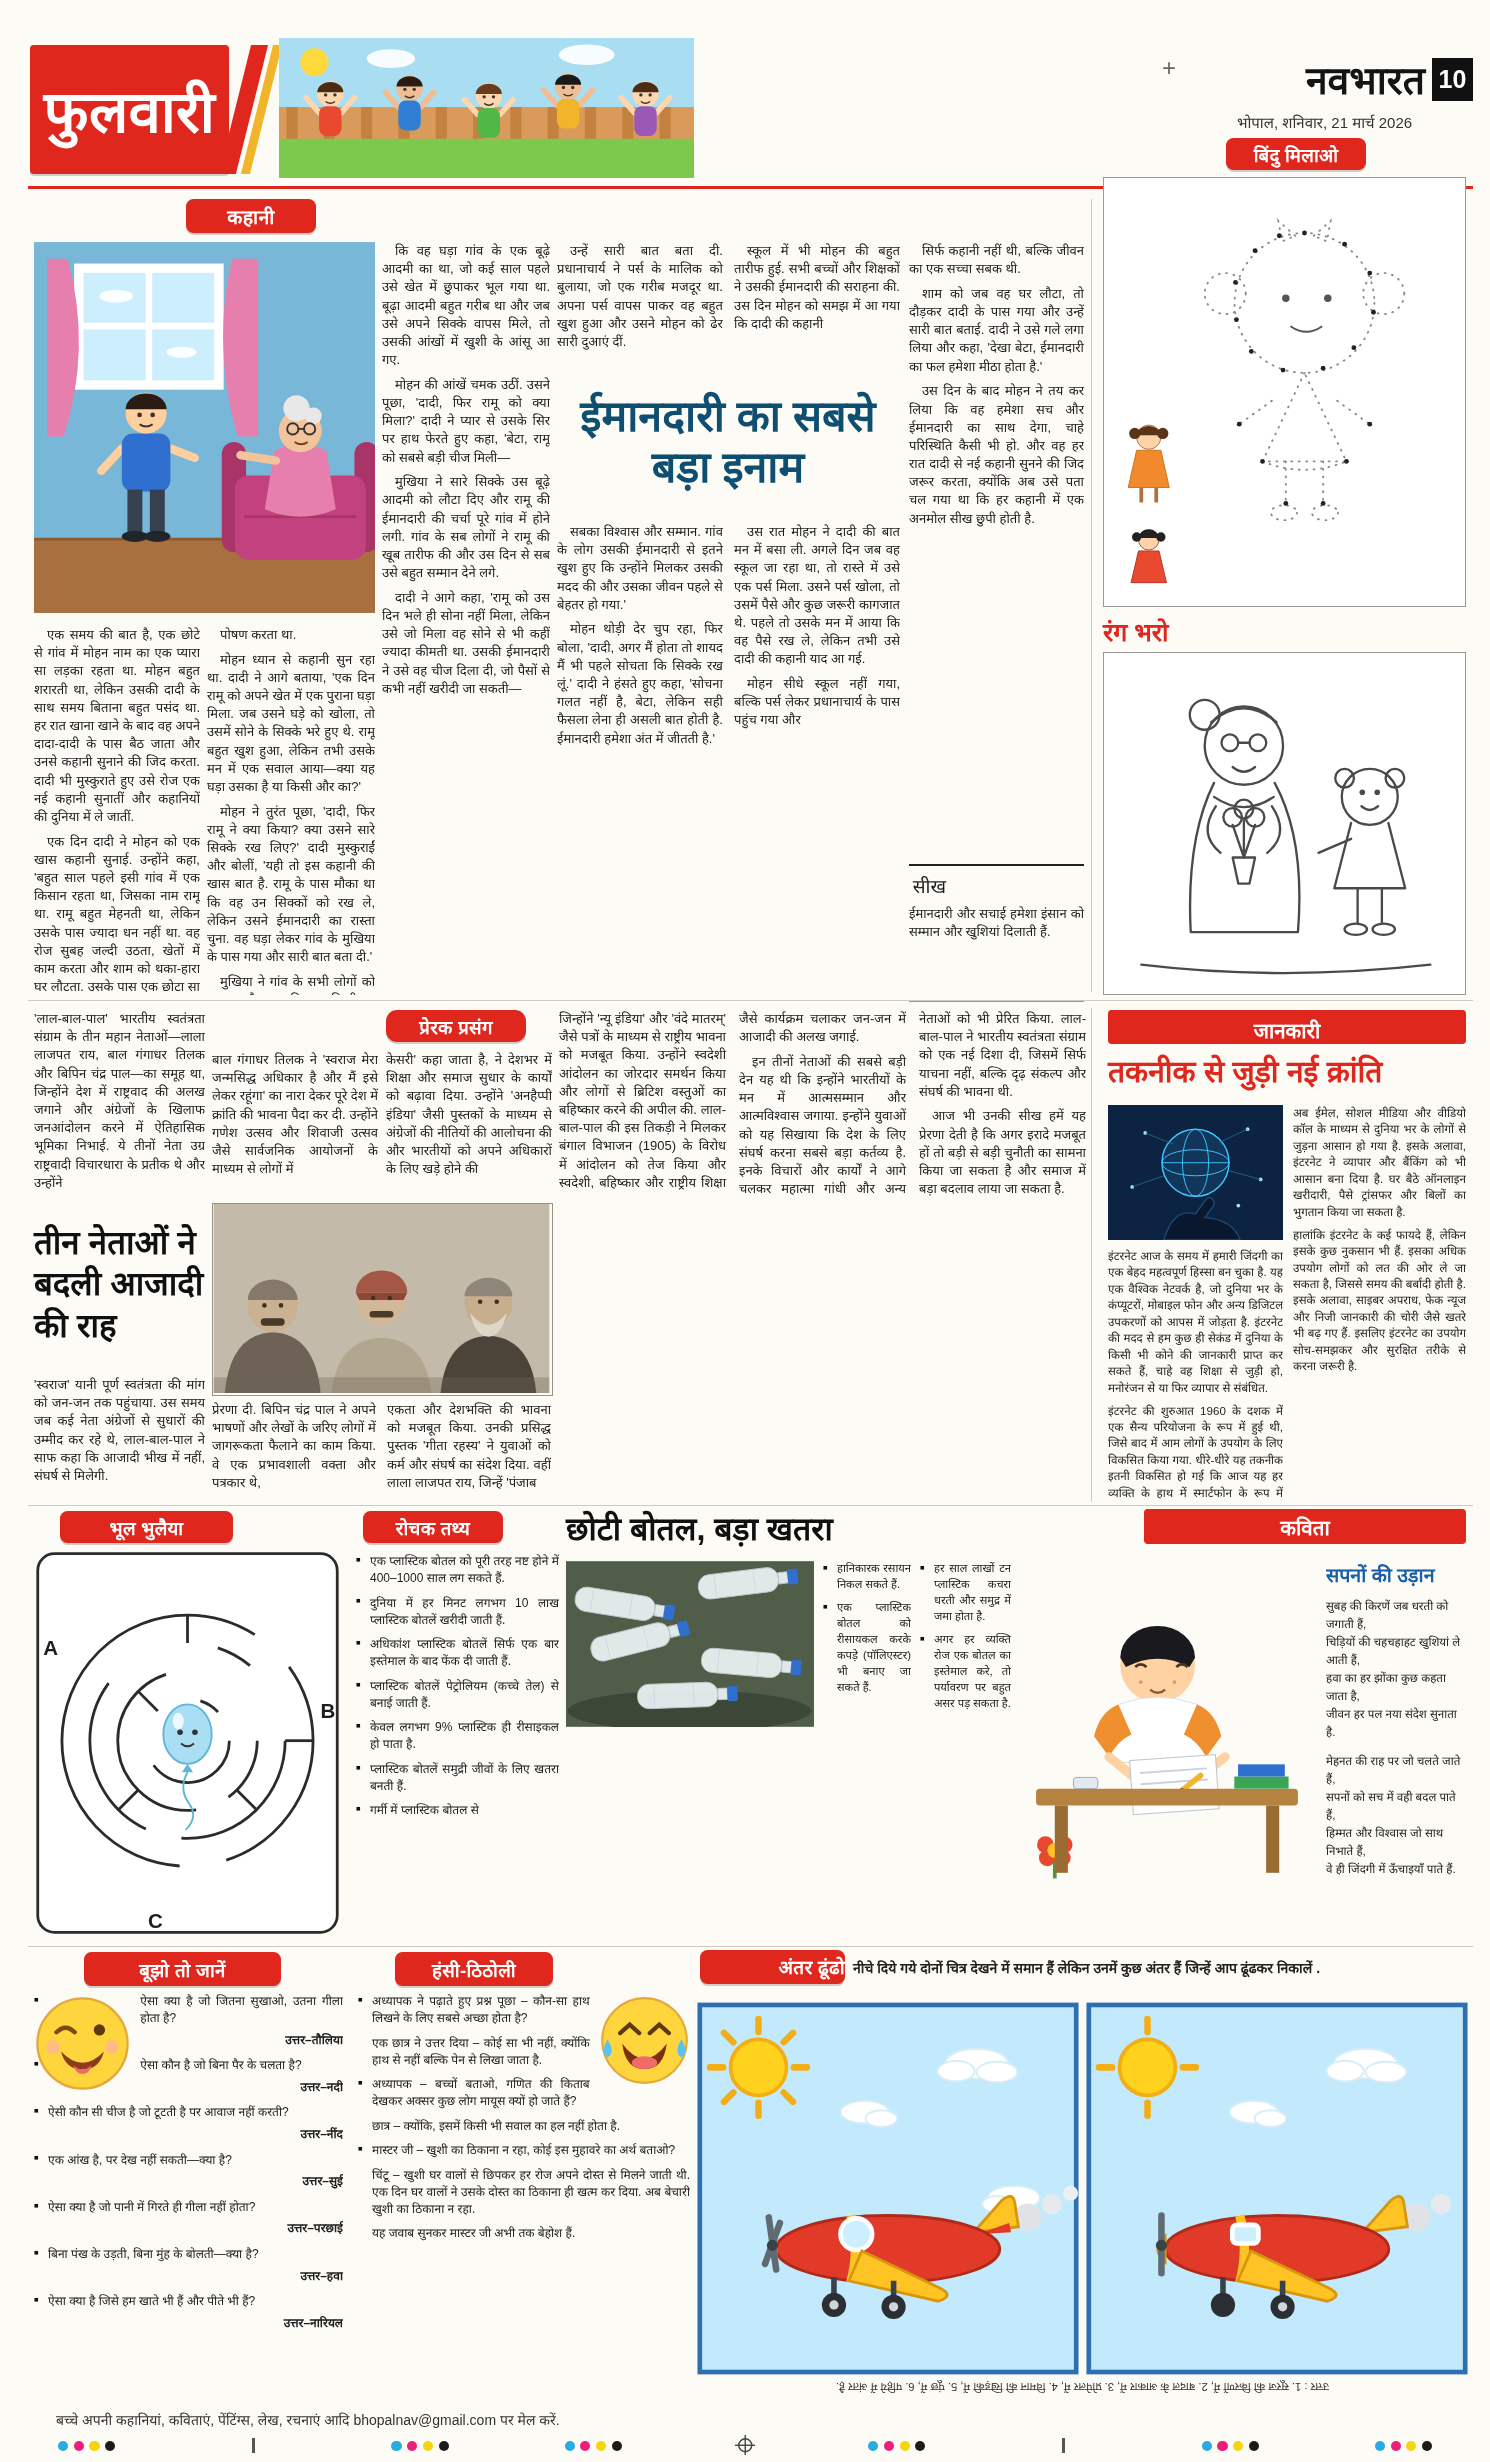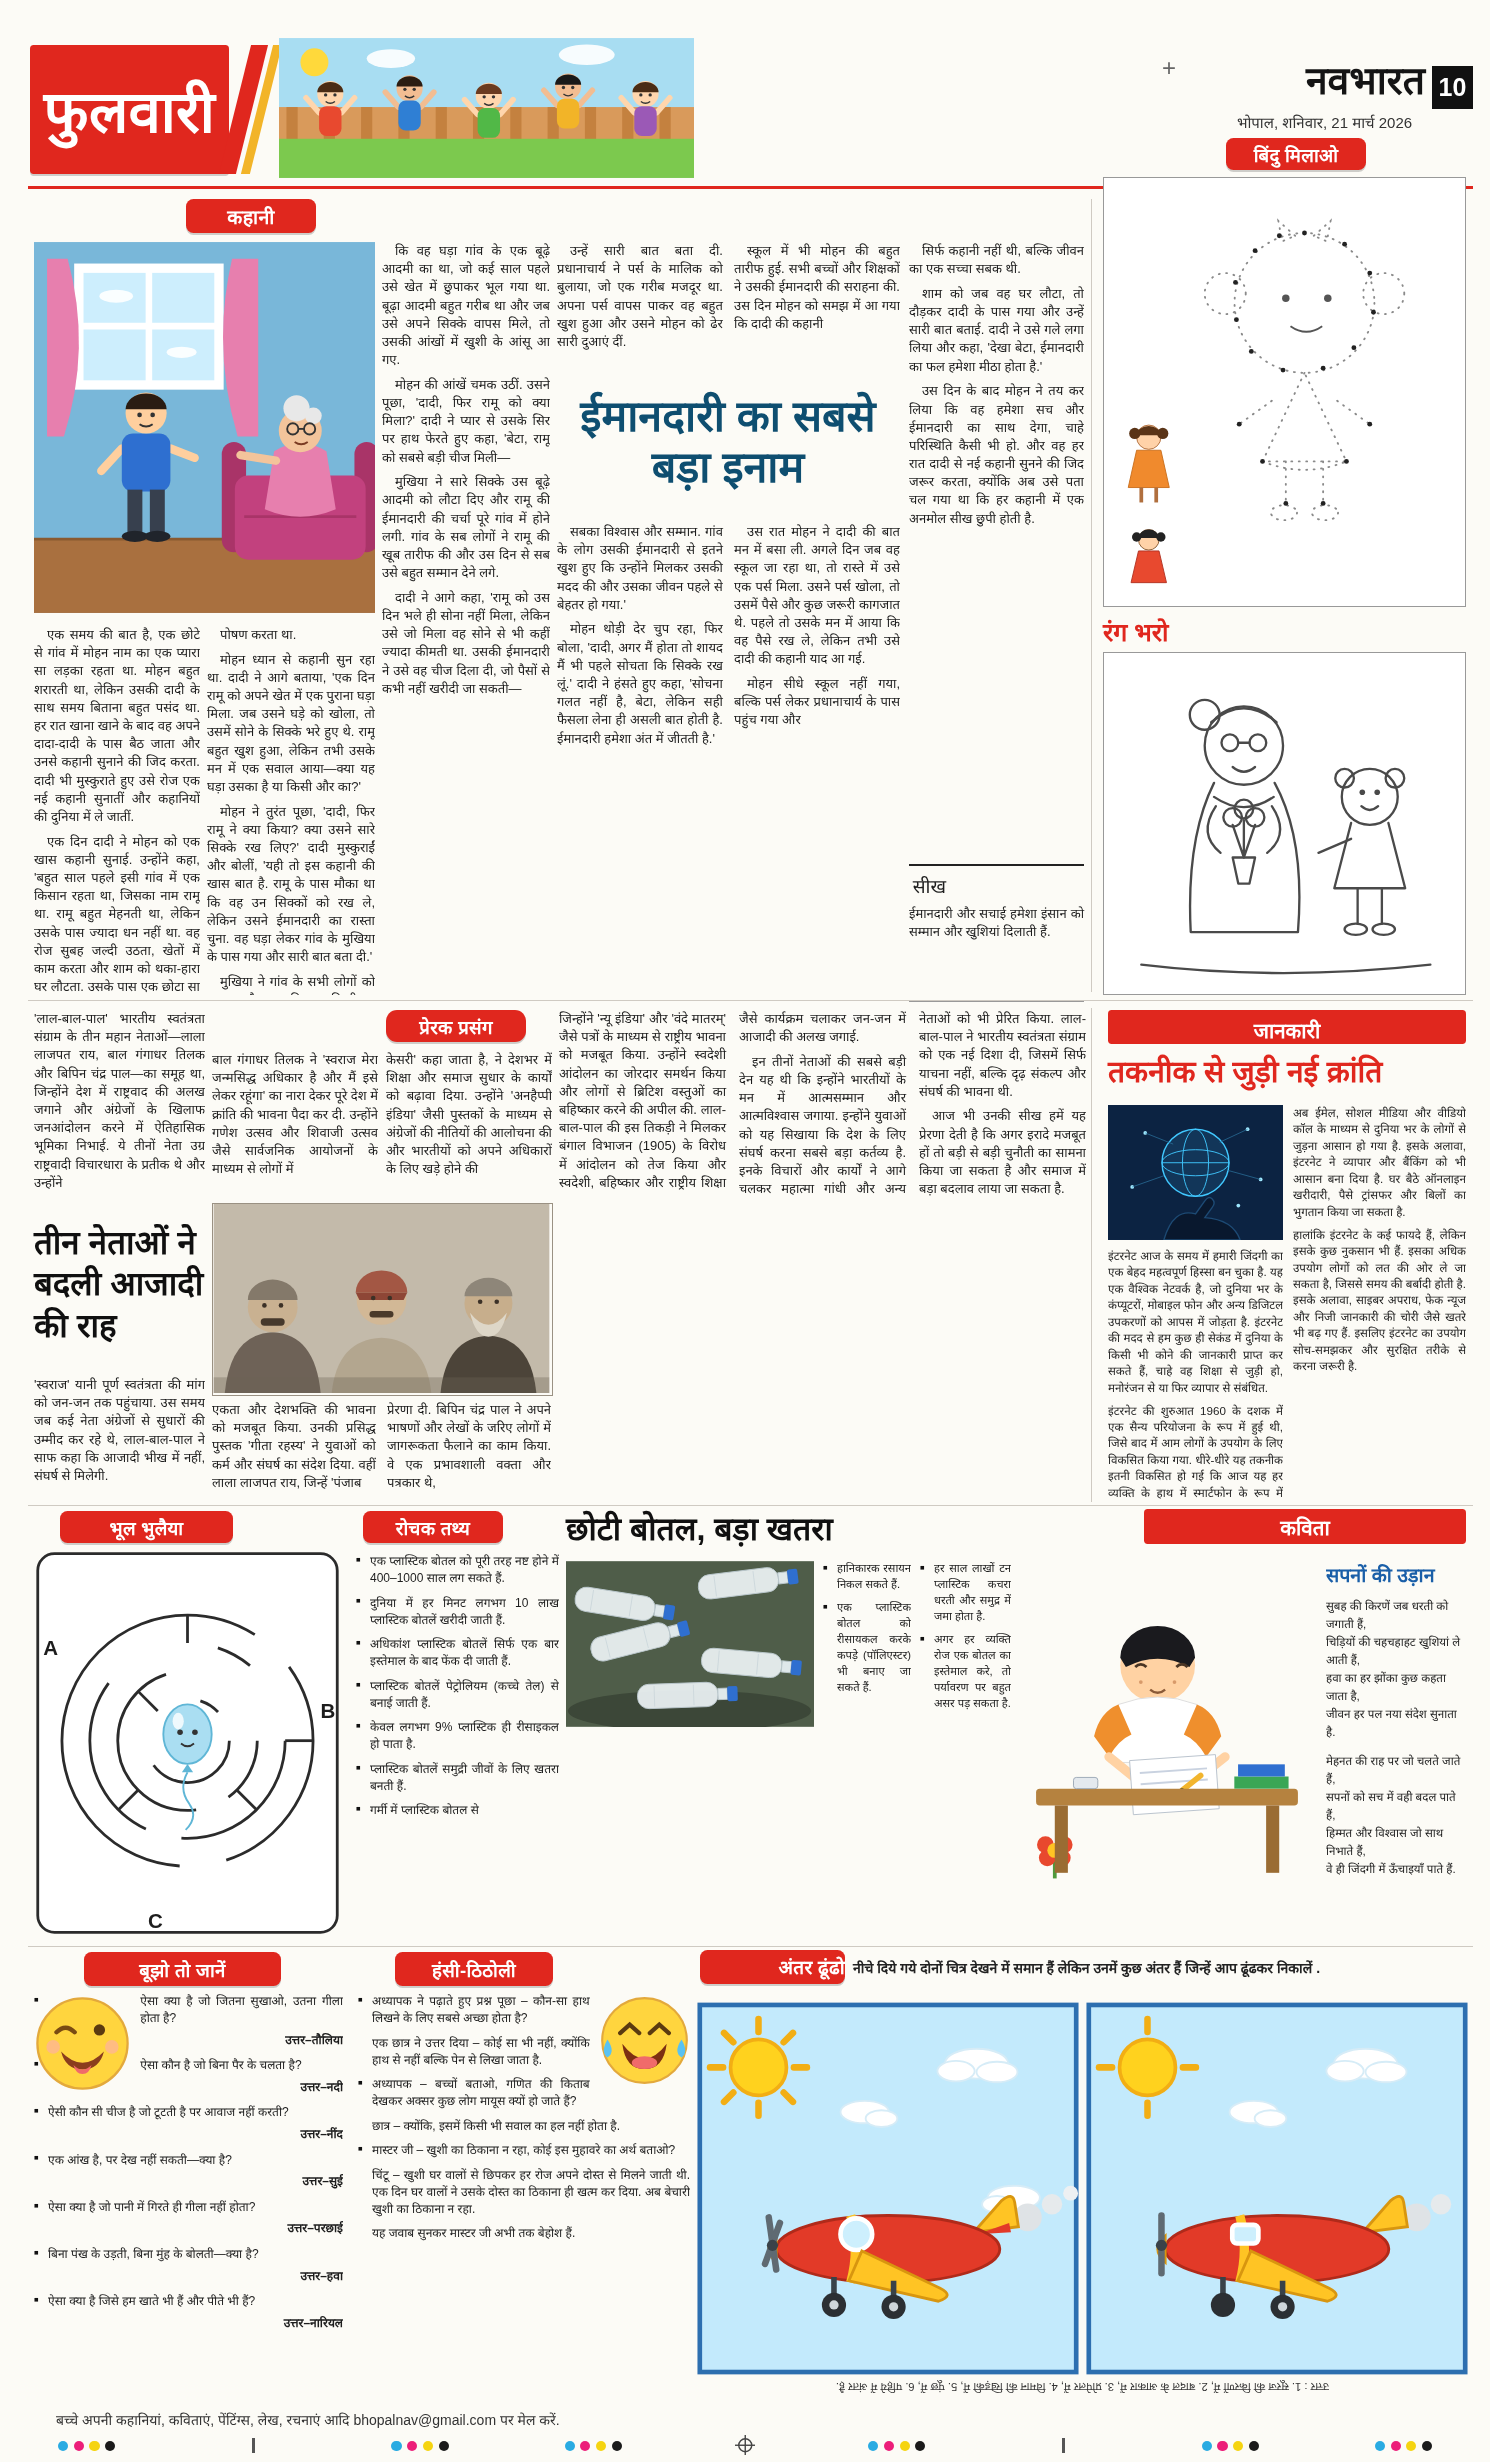--- a/index.html
+++ b/index.html
@@ -123,21 +123,21 @@
         </g>
       </g>
     </svg>
   </div>
 
   <div class="abs" style="left:1162px;top:54px;font-size:24px;color:#666;">+</div>
 
   <div class="abs" style="left:1290px;top:52px;width:135px;text-align:right;font-size:39px;font-weight:700;color:#141414;">
     <span>नवभारत</span>
   </div>
-  <div class="abs" style="left:1432px;top:58px;width:41px;height:43px;background:#111;color:#fff;display:flex;align-items:center;justify-content:center;font-size:25px;font-weight:700;margin-top:8px;">
+  <div class="abs" style="left:1432px;top:58px;width:41px;height:43px;background:#111;color:#fff;display:flex;align-items:center;justify-content:center;font-size:25px;font-weight:700;">
     <span>10</span>
   </div>
   <div class="abs" style="left:1220px;top:112px;width:209px;text-align:center;font-size:15px;color:#333;">
     <span>भोपाल, शनिवार, 21 मार्च 2026</span>
   </div>
   <div class="abs" style="left:28px;top:186px;width:1445px;height:2.8px;background:var(--accent-red);"></div>
 
   <div class="abs pill" style="left:186px;top:199px;width:130px;height:34px;font-size:19.6px;">
     <span>कहानी</span>
   </div>
@@ -386,22 +386,22 @@
         <path d="M-26,100 a26 20 0 0 1 52 0 z" fill="#8e8679"></path>
         <path d="M-20,118 q20,26 40,0 q-6,26 -20,26 q-14,0 -20,-26" fill="#ded7c8"></path>
         <circle cx="-9" cy="106" r="2.5" fill="#3c3127"></circle>
           <circle cx="9" cy="106" r="2.5" fill="#3c3127"></circle>
       </g>
       <rect y="188" width="364" height="17" fill="#6e6455" opacity="0.35"></rect>
     </svg>
   </div>
 
   <div class="abs clip btxt cols2" style="left:212px;top:1401px;width:339px;height:101px;">
+    <p style="text-indent:0">प्रेरणा दी. बिपिन चंद्र पाल ने अपने भाषणों और लेखों के जरिए लोगों में जागरूकता फैलाने का काम किया. वे एक प्रभावशाली वक्ता और पत्रकार थे,</p>
     <p style="text-indent:0">एकता और देशभक्ति की भावना को मजबूत किया. उनकी प्रसिद्ध पुस्तक 'गीता रहस्य' ने युवाओं को कर्म और संघर्ष का संदेश दिया. वहीं लाला लाजपत राय, जिन्हें 'पंजाब</p>
-    <p style="text-indent:0">प्रेरणा दी. बिपिन चंद्र पाल ने अपने भाषणों और लेखों के जरिए लोगों में जागरूकता फैलाने का काम किया. वे एक प्रभावशाली वक्ता और पत्रकार थे,</p>
   </div>
 
   <div class="abs clip btxt cols3" style="left:559px;top:1010px;width:527px;height:492px;">
     <p style="text-indent:0">जिन्होंने 'न्यू इंडिया' और 'वंदे मातरम्' जैसे पत्रों के माध्यम से राष्ट्रीय भावना को मजबूत किया. उन्होंने स्वदेशी आंदोलन का जोरदार समर्थन किया और लोगों से ब्रिटिश वस्तुओं का बहिष्कार करने की अपील की. लाल-बाल-पाल की इस तिकड़ी ने मिलकर बंगाल विभाजन (1905) के विरोध में आंदोलन को तेज किया और स्वदेशी, बहिष्कार और राष्ट्रीय शिक्षा जैसे कार्यक्रम चलाकर जन-जन में आजादी की अलख जगाई.</p>
     <p>इन तीनों नेताओं की सबसे बड़ी देन यह थी कि इन्होंने भारतीयों के मन में आत्मसम्मान और आत्मविश्वास जगाया. इन्होंने युवाओं को यह सिखाया कि देश के लिए संघर्ष करना सबसे बड़ा कर्तव्य है. इनके विचारों और कार्यों ने आगे चलकर महात्मा गांधी और अन्य नेताओं को भी प्रेरित किया. लाल-बाल-पाल ने भारतीय स्वतंत्रता संग्राम को एक नई दिशा दी, जिसमें सिर्फ याचना नहीं, बल्कि दृढ़ संकल्प और संघर्ष की भावना थी.</p>
     <p>आज भी उनकी सीख हमें यह प्रेरणा देती है कि अगर इरादे मजबूत हों तो बड़ी से बड़ी चुनौती का सामना किया जा सकता है और समाज में बड़ा बदलाव लाया जा सकता है.</p>
   </div>
 
   <div class="vr" style="left:1091px;top:1008px;height:494px;"></div>
 

